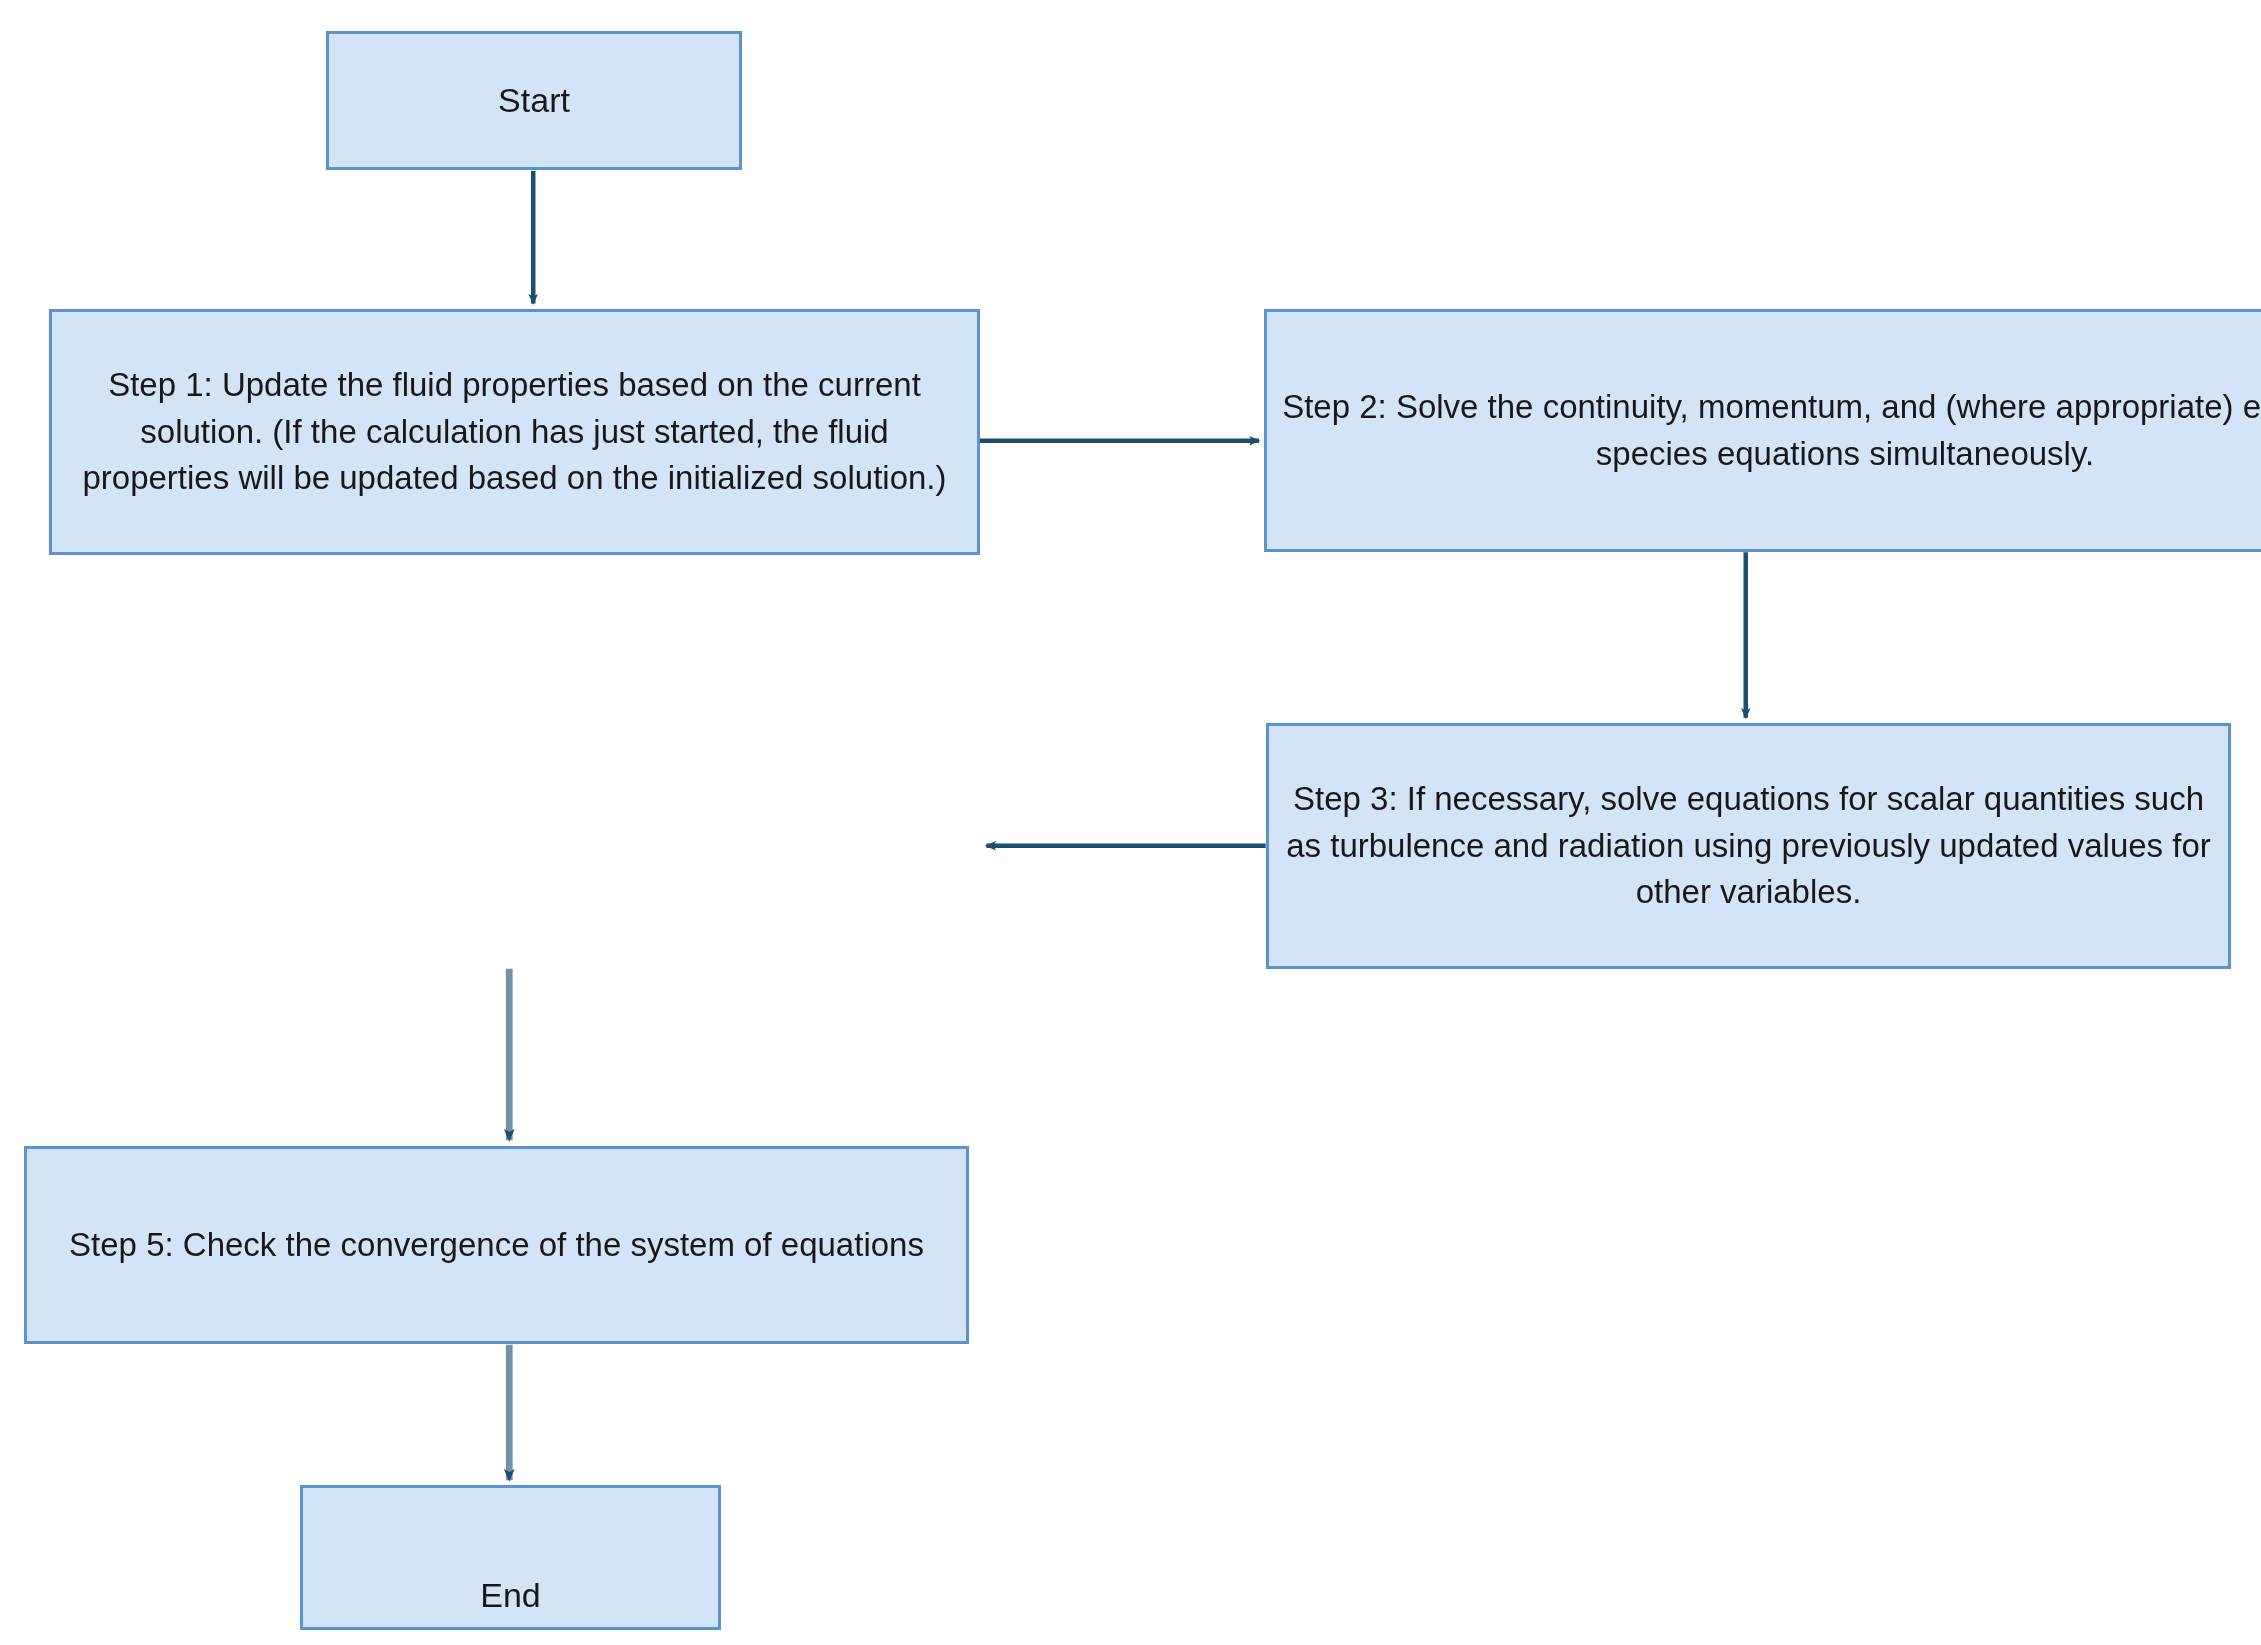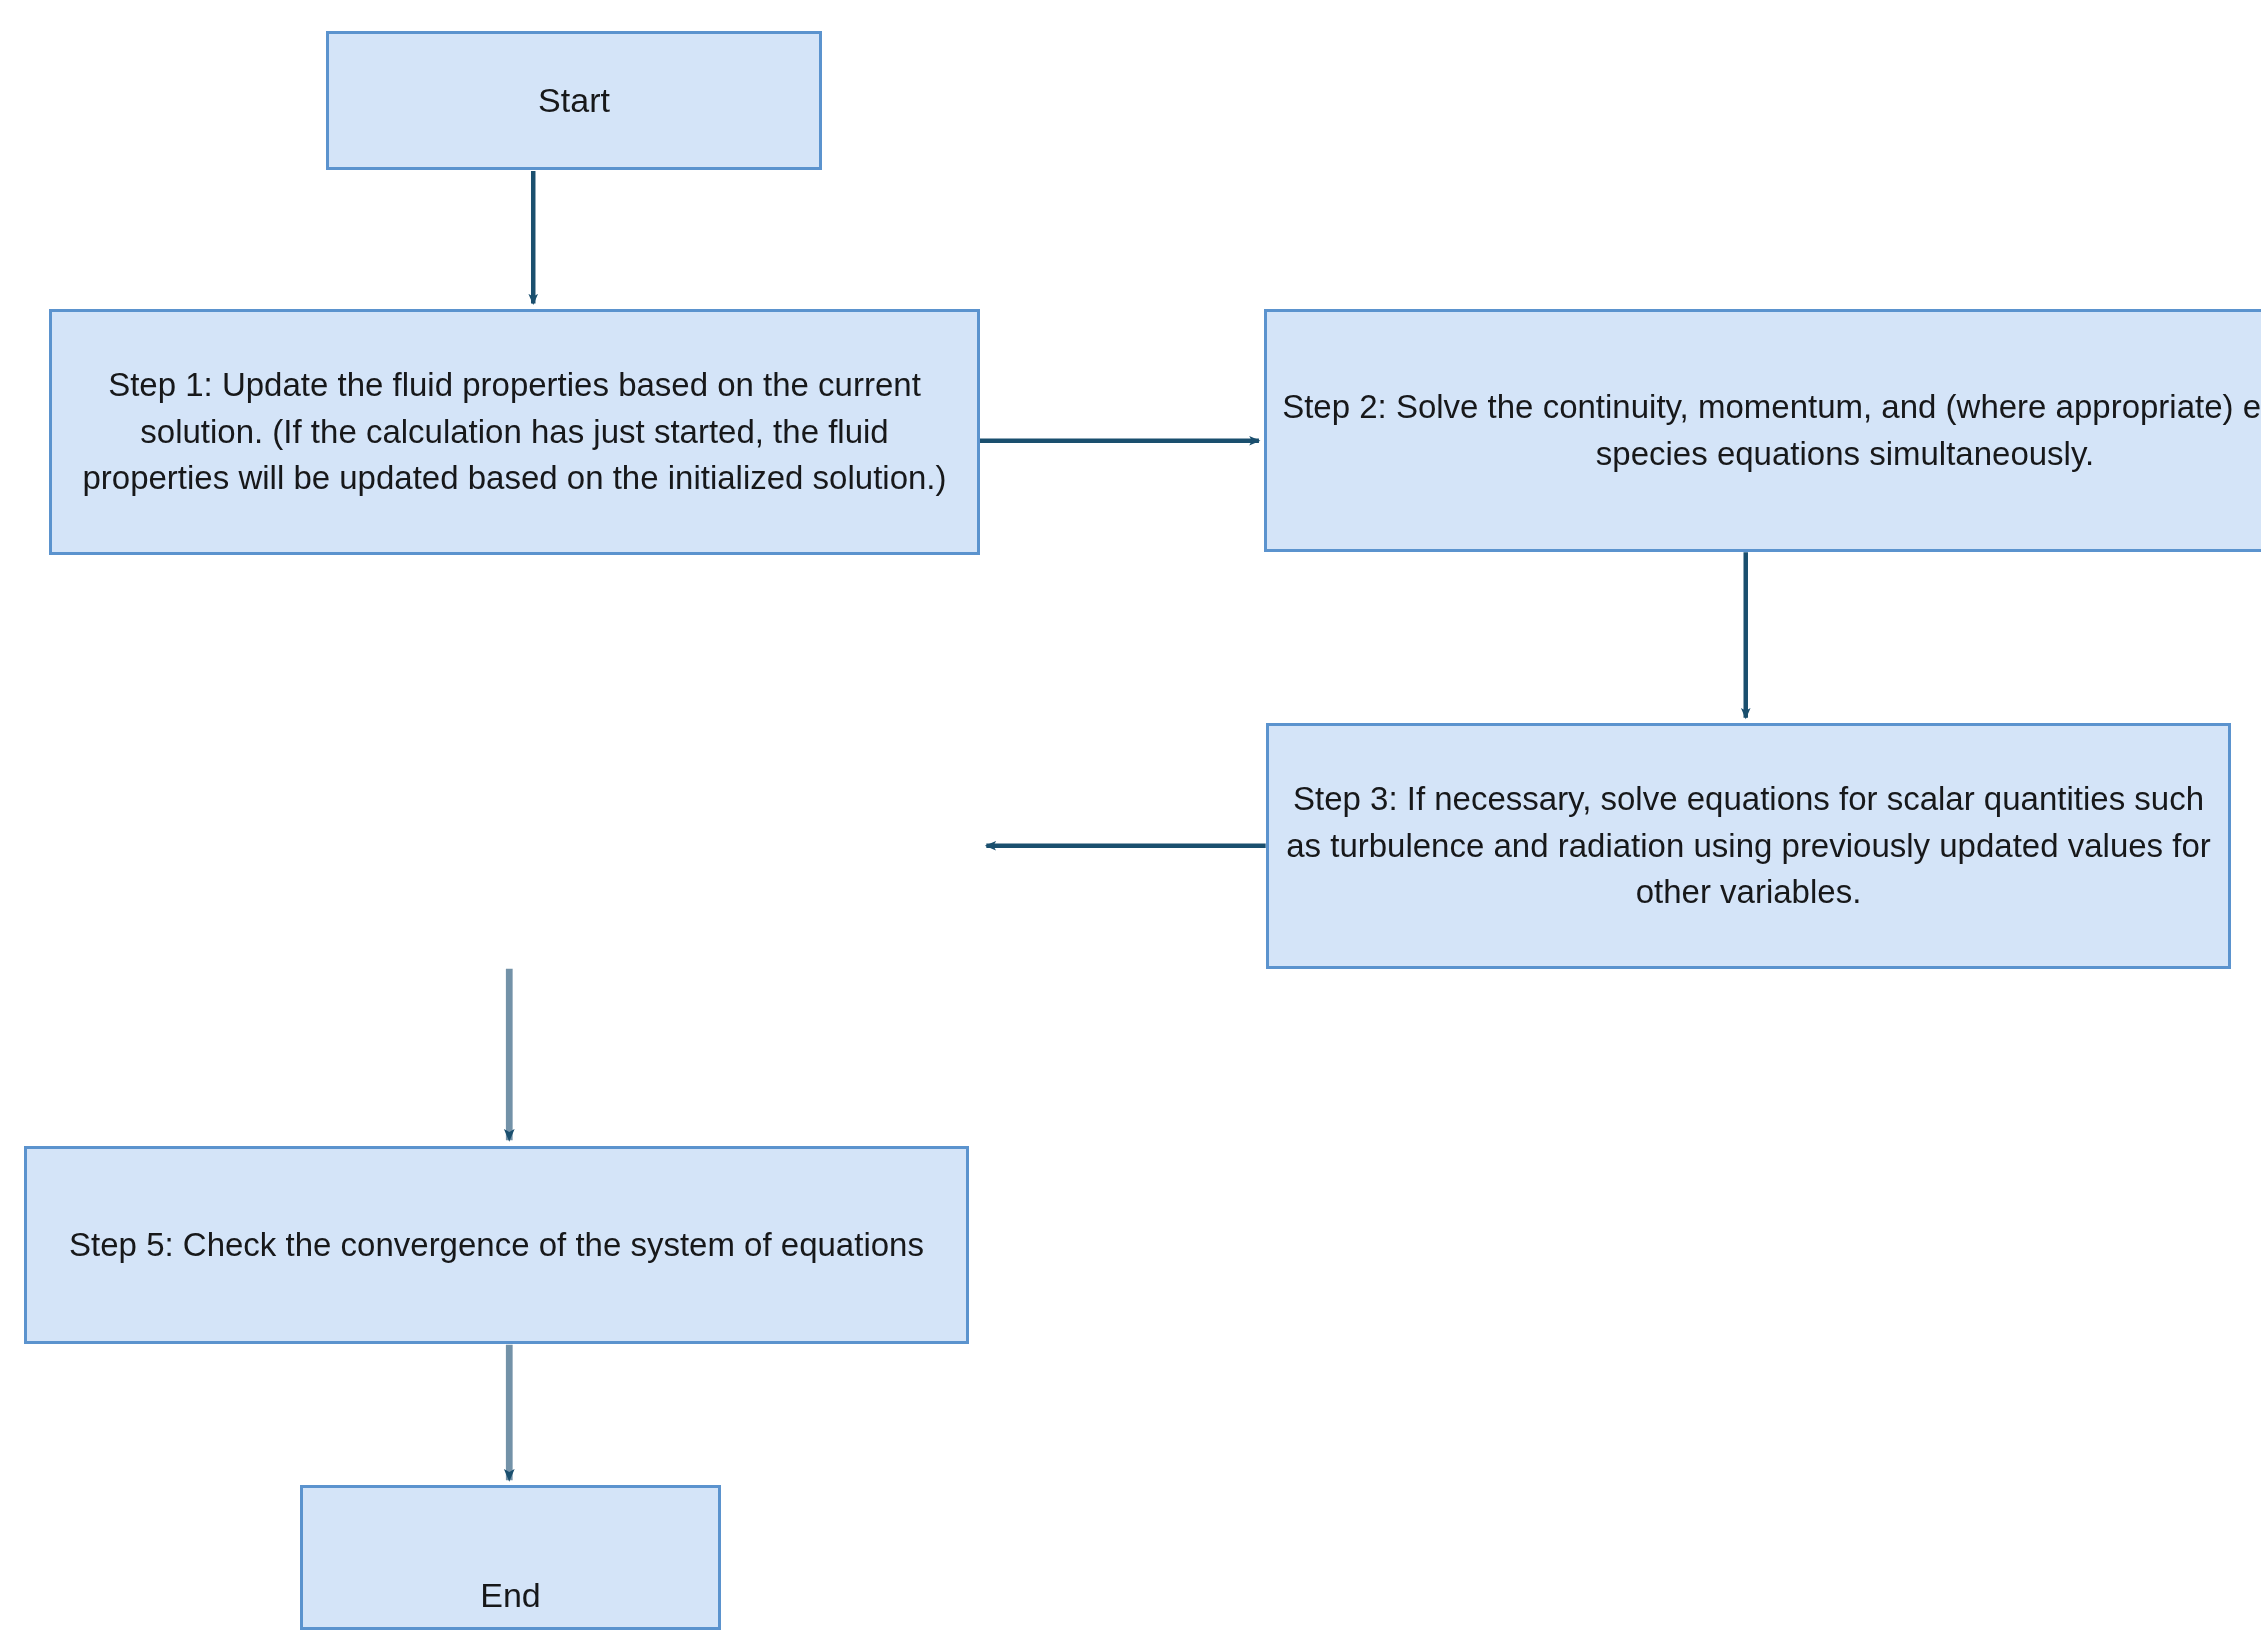--- a/index.html
+++ b/index.html
@@ -68,21 +68,21 @@
 
     <line x1="2331" y1="737" x2="2331" y2="958" stroke="#1a4f6e" stroke-width="6" marker-end="url(#arrowNavy)"></line>
 
     <line x1="1690" y1="1129" x2="1317" y2="1129" stroke="#1a4f6e" stroke-width="6" marker-end="url(#arrowNavy)"></line>
 
     <line x1="680" y1="1293" x2="680" y2="1522" stroke="#7392a8" stroke-width="9" marker-end="url(#arrowGray)"></line>
 
     <line x1="680" y1="1795" x2="680" y2="1976" stroke="#7392a8" stroke-width="9" marker-end="url(#arrowGray)"></line>
   </svg>
 
-  <div class="node terminal" style="left:326px; top:31px; width:496px; height:139px;justify-content:center;">
+  <div class="node terminal" style="left:326px; top:31px; width:416px; height:139px;justify-content:center;">
     <span class="label">Start</span>
   </div>
 
   <div class="node" style="left:49px; top:309px; width:931px; height:246px;">
     <span class="label">Step 1: Update the fluid properties based on the current solution. (If the calculation has just started, the fluid properties will be updated based on the initialized solution.)</span>
   </div>
 
   <div class="node" style="left:1264px; top:309px; width:1162px; height:243px;">
     <span class="label">Step 2: Solve the continuity, momentum, and (where appropriate) energy and species equations simultaneously.</span>
   </div>

